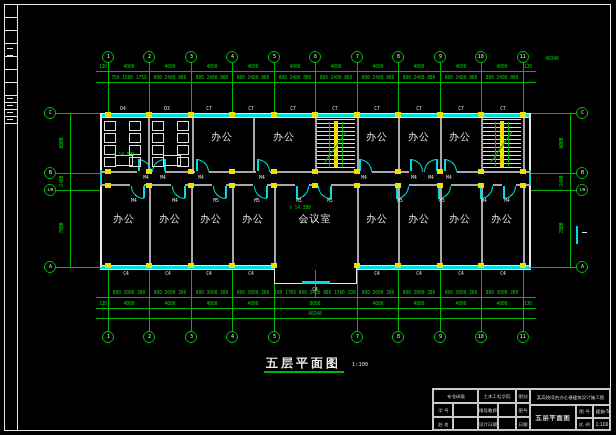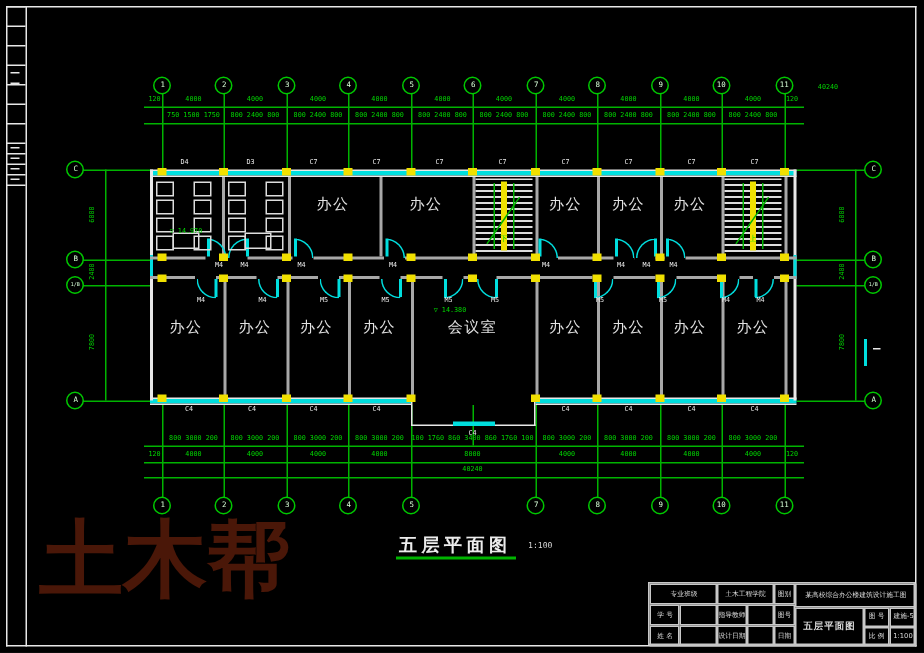--- a/index.html
+++ b/index.html
@@ -515,14 +515,13 @@
       <div class="cell" style="left: 160px; top: 16px; width: 18px; height: 13px; box-sizing: border-box;">
         <span>建施-5</span>
       </div>
       <div class="cell" style="left: 143px; top: 29px; width: 17px; height: 13px; box-sizing: border-box;">
         <span>比 例</span>
       </div>
       <div class="cell" style="left: 160px; top: 29px; width: 18px; height: 13px; box-sizing: border-box;">
         <span>1:100</span>
       </div>
     </div>
-  <div id="wm-brand">土木帮</div>
 </div>
 
 </body></html>

